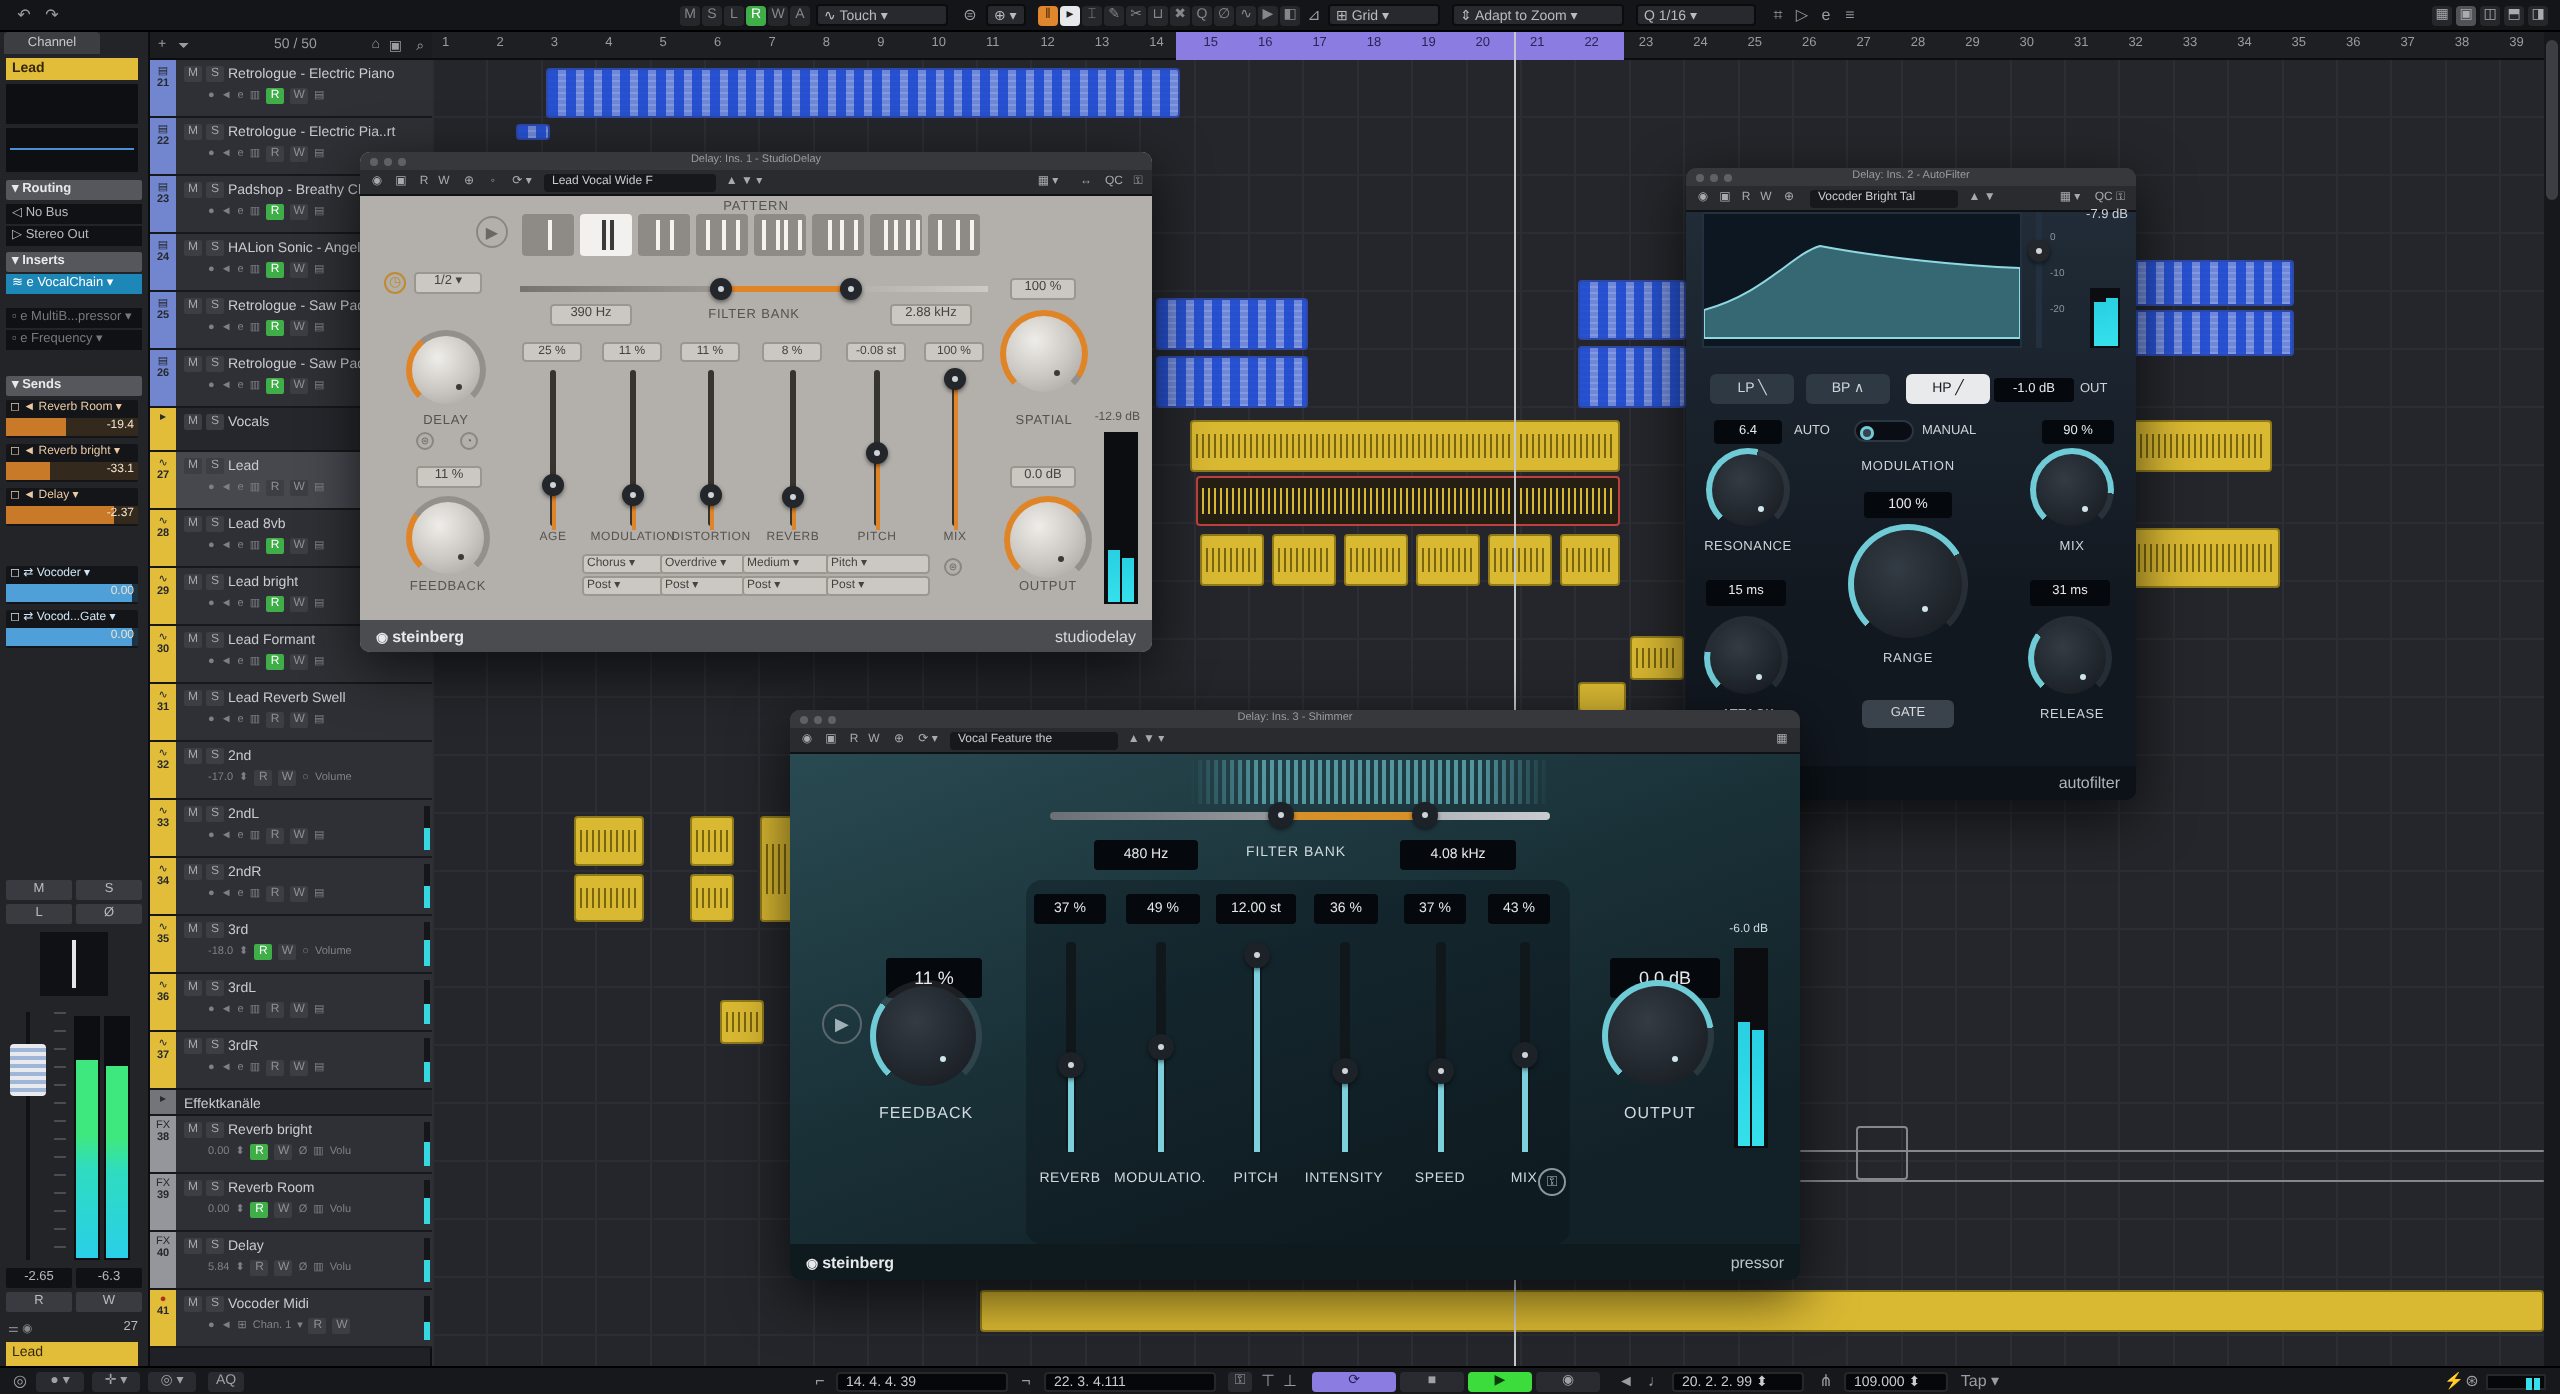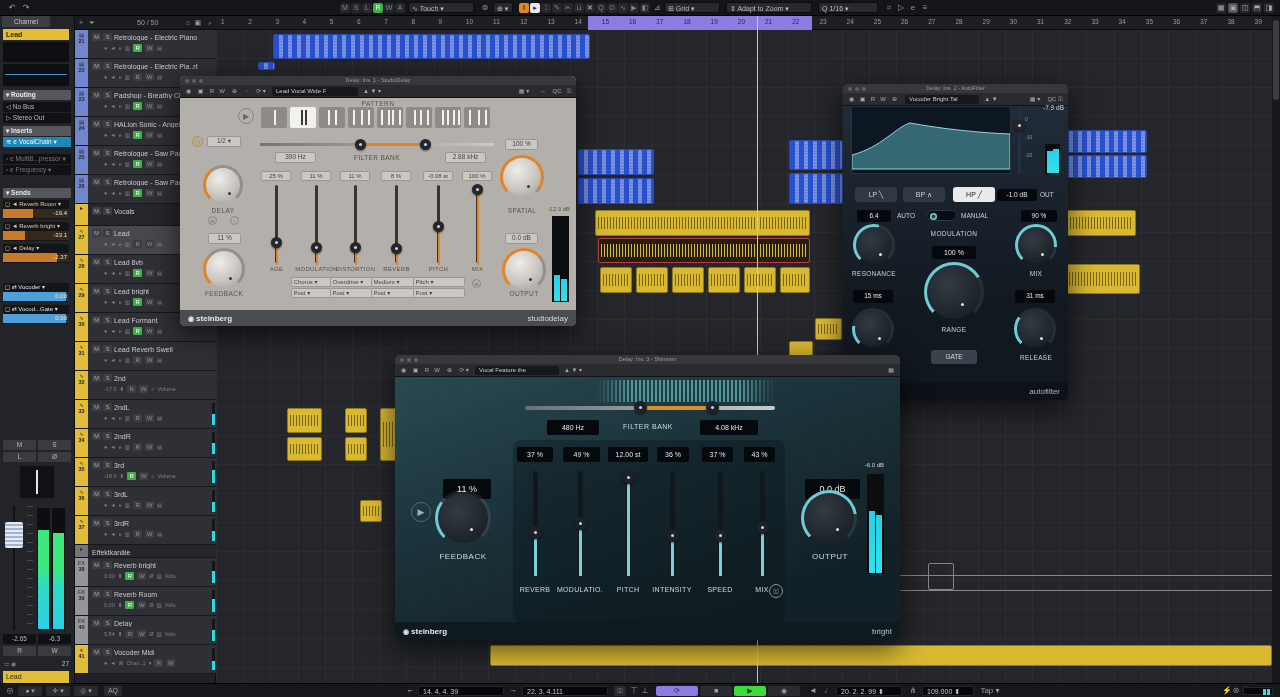--- a/index.html
+++ b/index.html
@@ -1068,21 +1068,21 @@
         </div>
         <div style="position: absolute; left: 400px; top: 176px; width: 70px; text-align: center; font-size: 8px; color: rgb(207, 218, 222); letter-spacing: 0.5px;">OUTPUT</div>
         <div style="position: absolute; left: 435px; top: 86px; width: 54px; text-align: right; font-size: 6px; color: rgb(207, 218, 222);">-6.0 dB</div>
         <div class="meterblk" style="position: absolute; left: 472px; top: 98px; width: 17px; height: 100px;">
           <div class="mbar" style="left: 2px; height: 62px;"></div>
           <div class="mbar" style="left: 9px; height: 58px;"></div>
         </div>
       </div>
     <div class="pfoot" style="height:18px;background:#0e1a1e">
       <span class="brand">steinberg</span>
-      <span class="product" style="color:#b6c4c8">bright</span>
+      <span class="product" style="color:#b6c4c8">pressor</span>
     </div>
   </div>
 
   <div id="bottombar">
     <span class="tico" style="left:5px;width:10px;top:1px">◎</span>
     <span class="transbtn" style="left:18px;width:24px">● ▾</span>
     <span class="transbtn" style="left:46px;width:24px">✛ ▾</span>
     <span class="transbtn" style="left:74px;width:24px">◎ ▾</span>
     <span class="transbtn" style="left:104px;width:18px">AQ</span>
     <span class="tico" style="left:406px;width:8px;top:1px">⌐</span>

